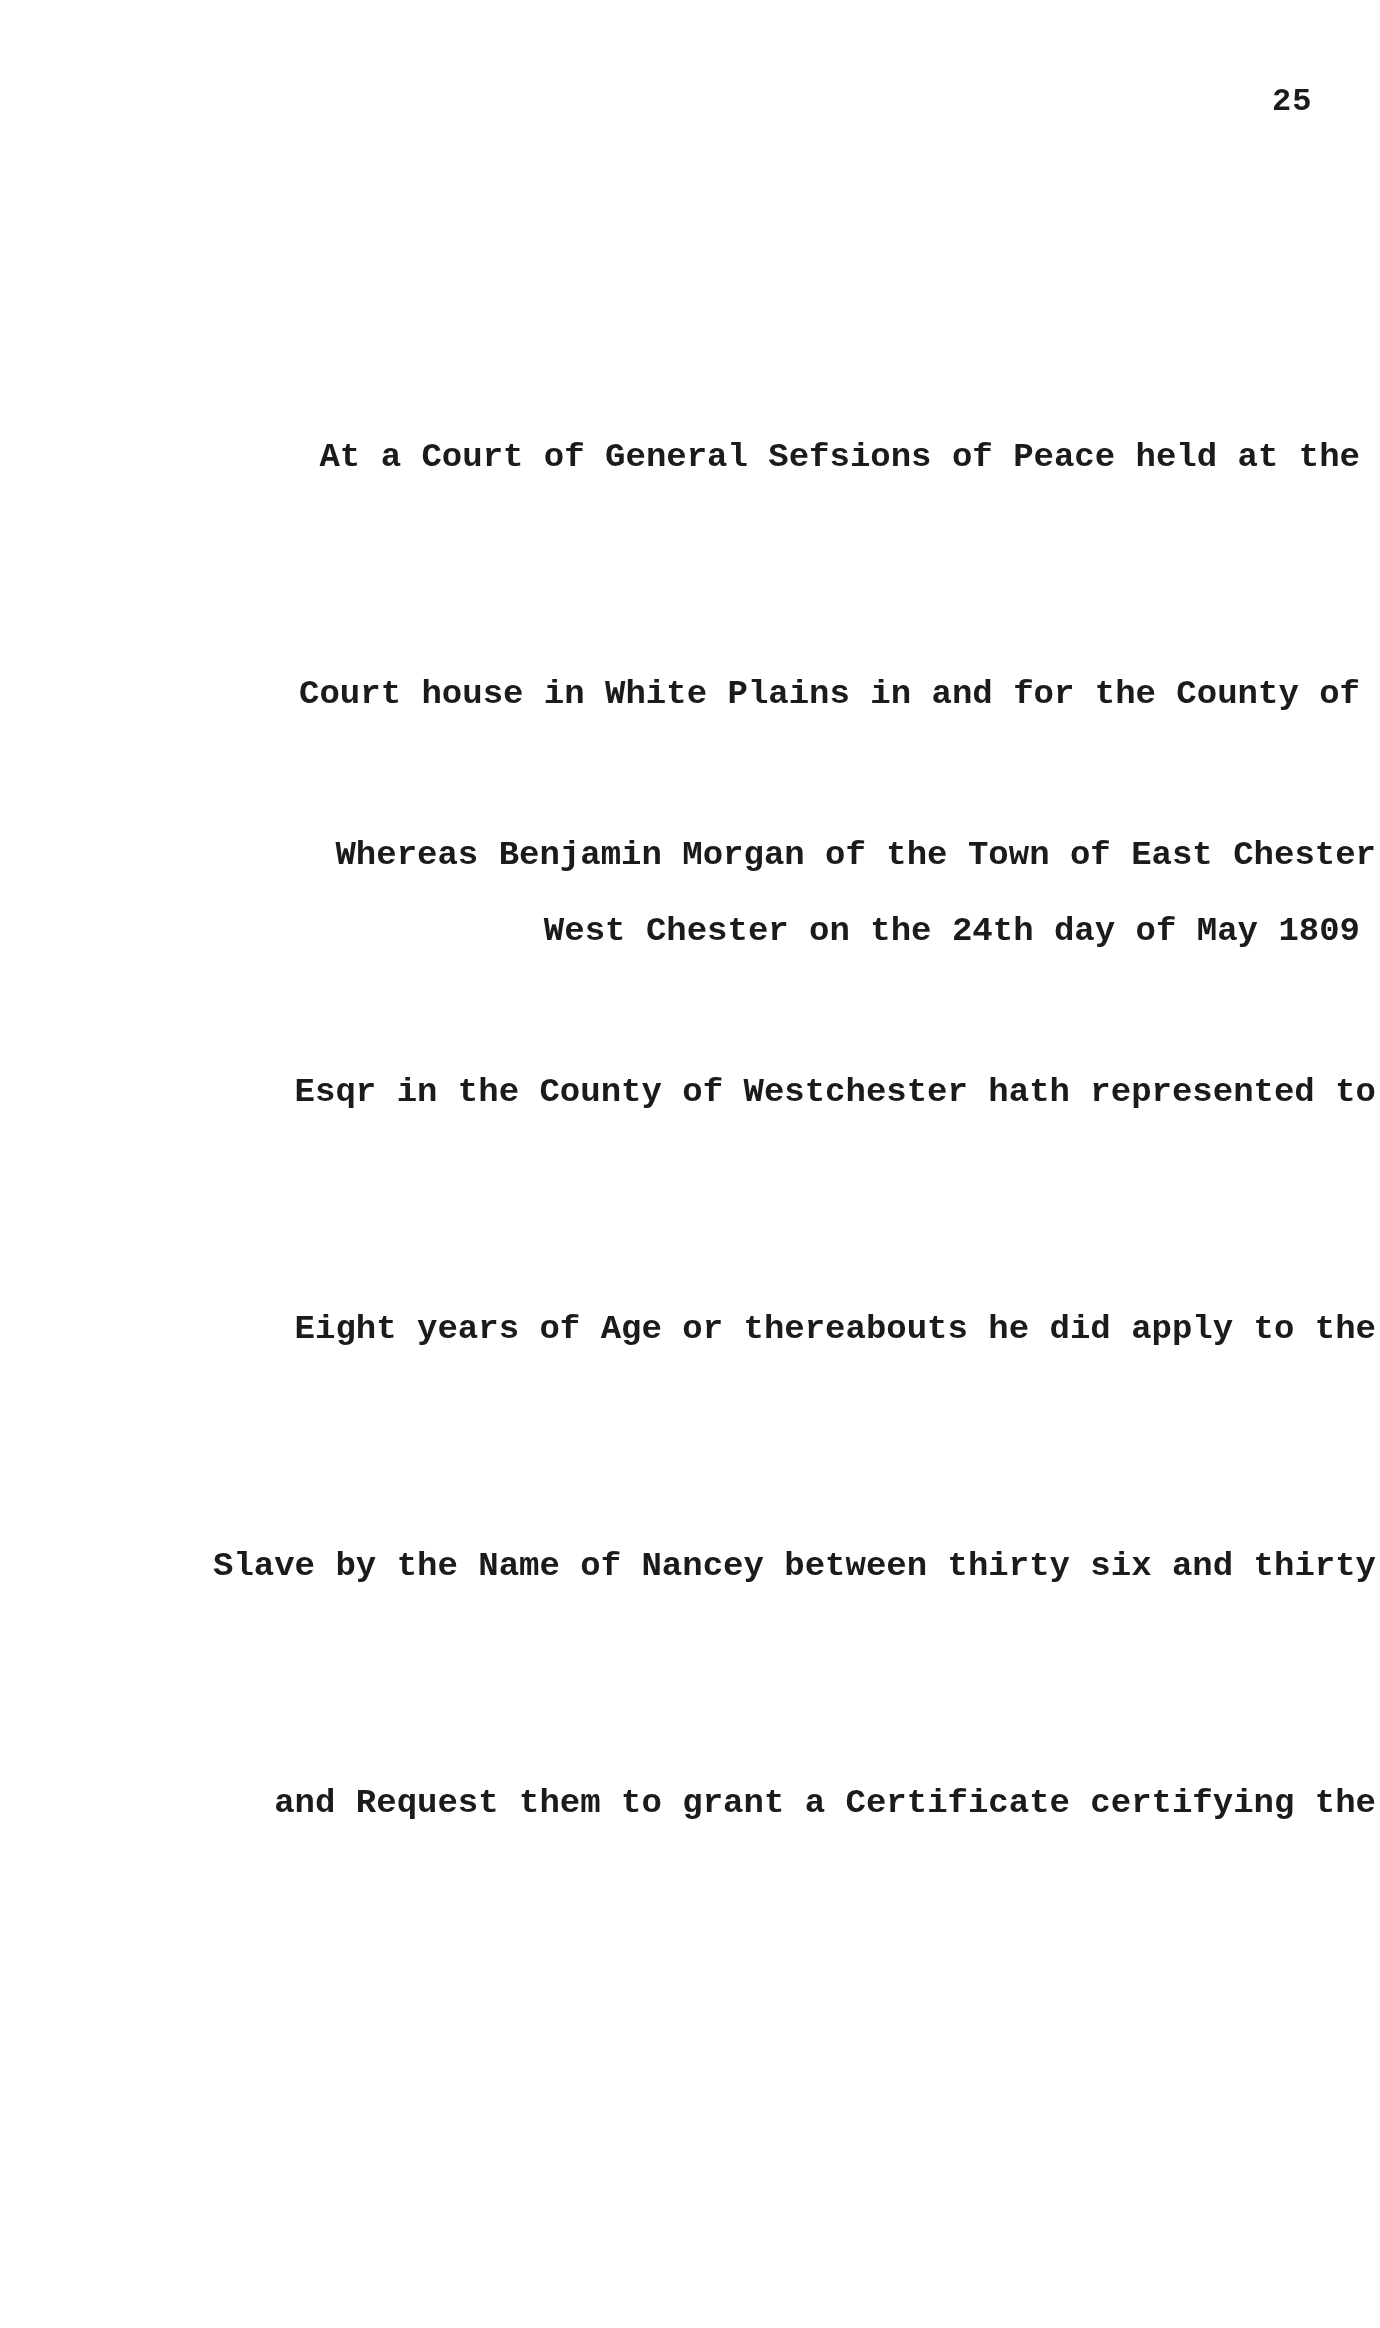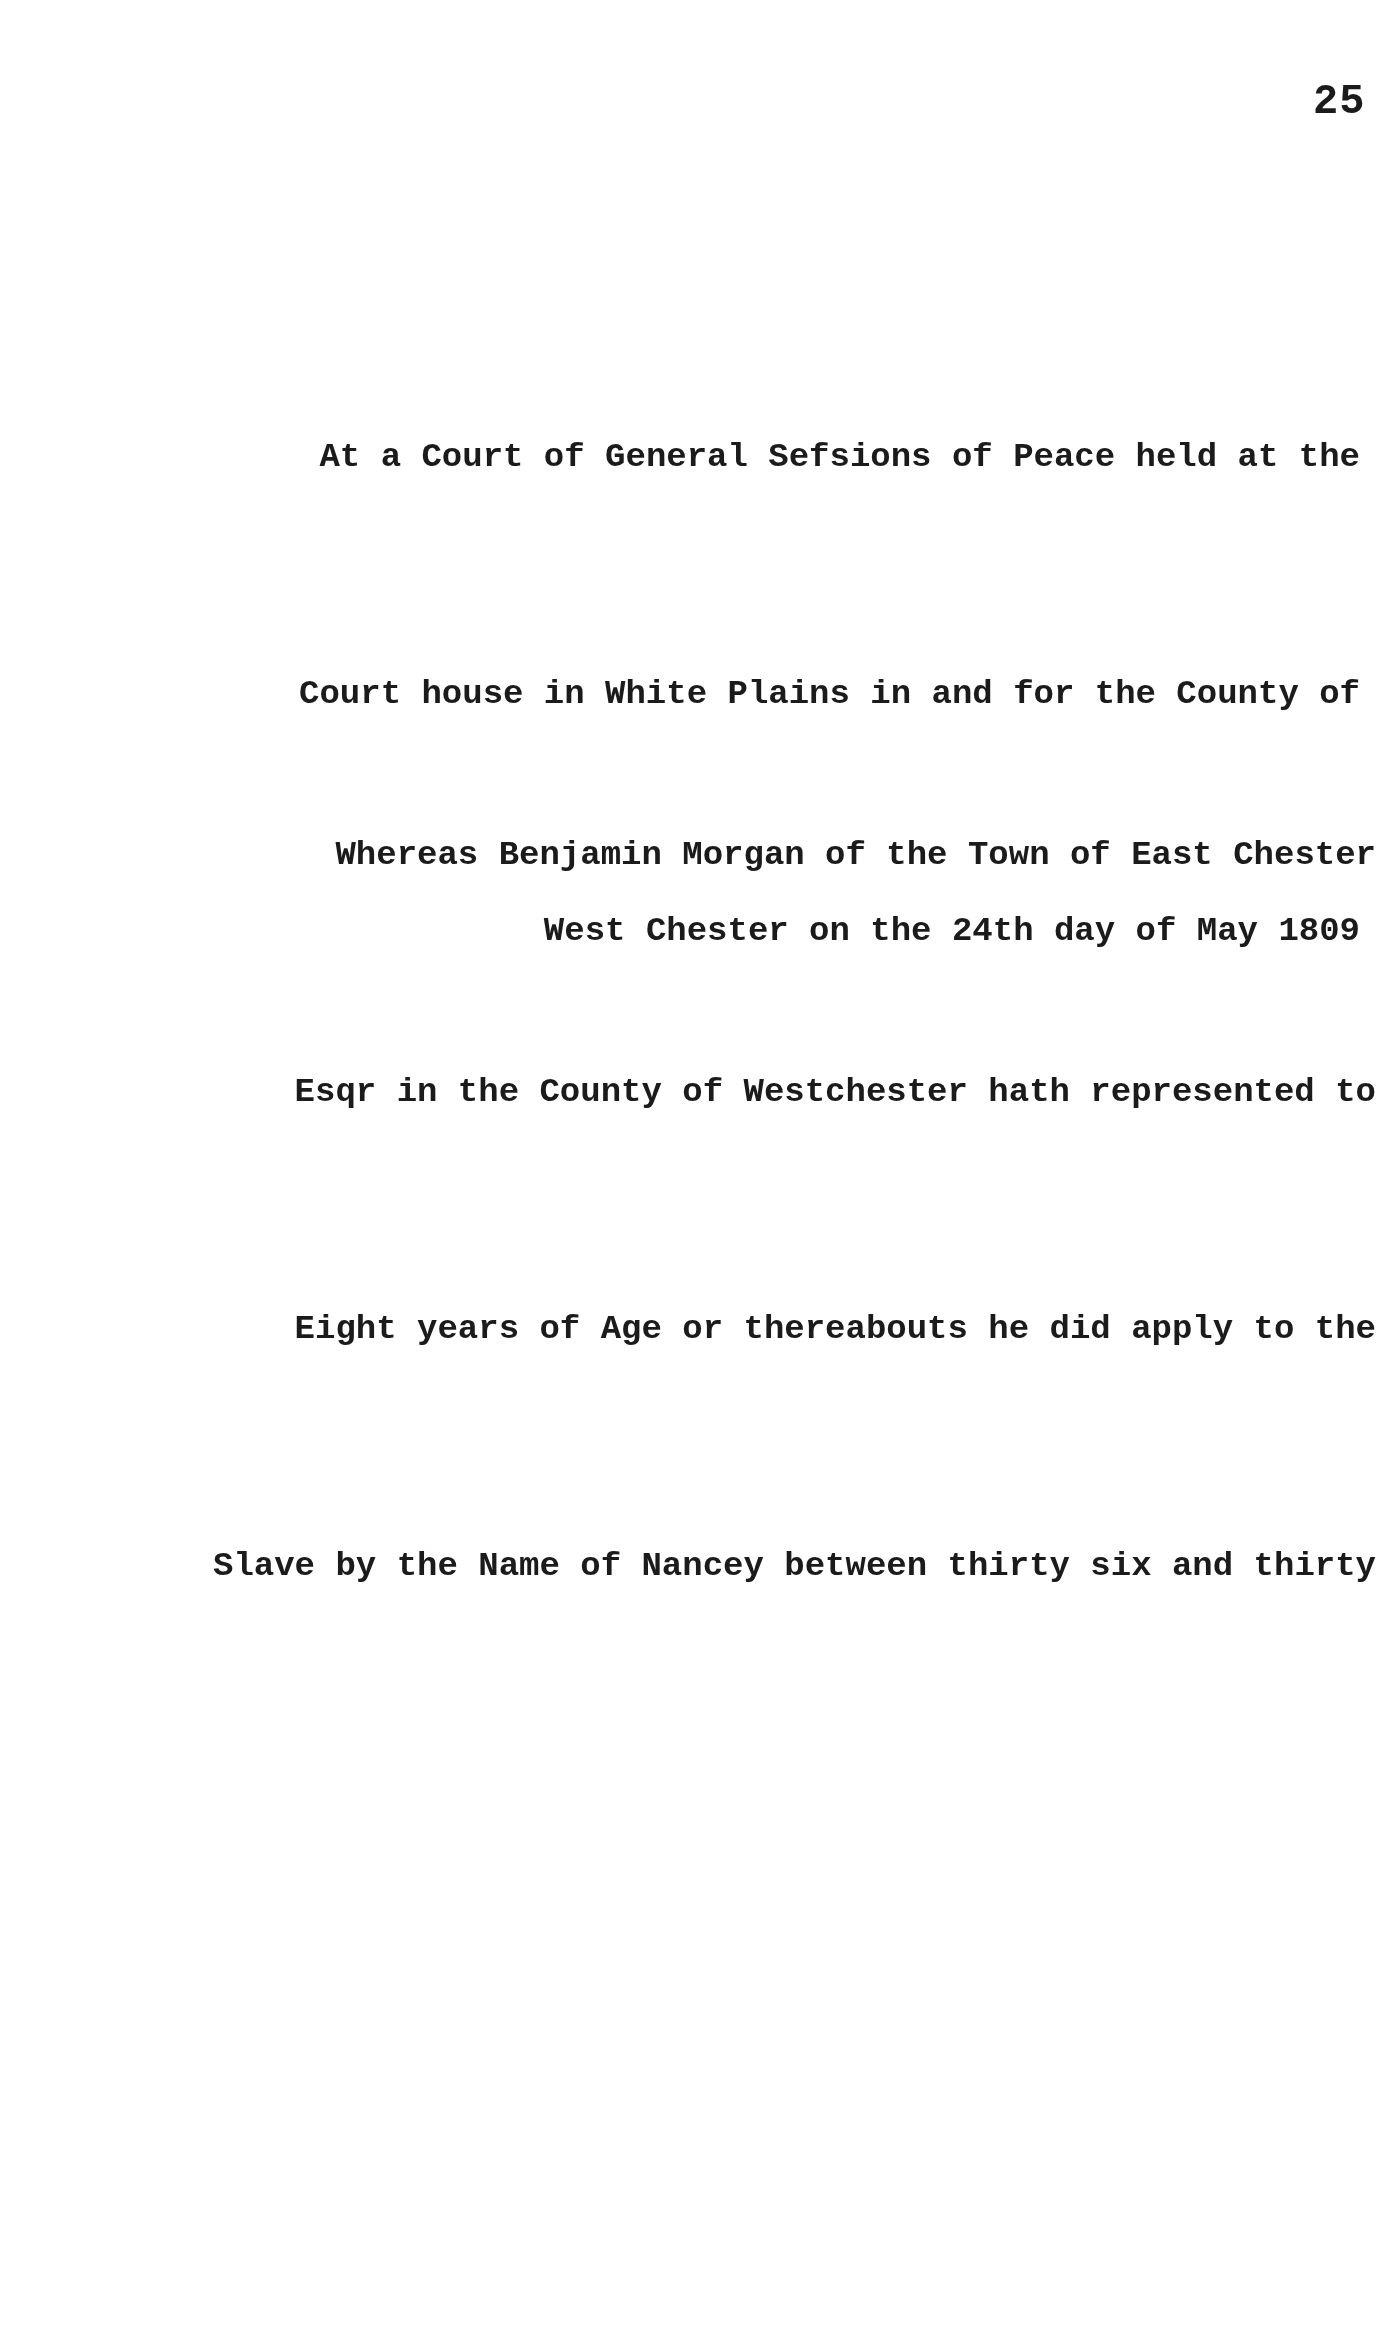--- a/index.html
+++ b/index.html
@@ -14,24 +14,23 @@
     background: #ffffff;
     font-family: "Liberation Mono", "DejaVu Sans Mono", monospace;
     font-weight: 700;
     color: #1b1b1b;
     overflow: hidden;
   }
   .page-number {
     position: absolute;
     top: 82px;
     left: 1272px;
-    font-size: 42px;
+    font-size: 32px;
     line-height: 40px;
     letter-spacing: 1px;
-    margin-left: 41px;
   }
   .heading-block {
     position: absolute;
     top: 260px;
     left: 150px;
     width: 1210px;
     font-size: 34px;
     line-height: 79px;
     white-space: pre;
   }
@@ -70,20 +69,21 @@
     <span class="line">Court house in White Plains in and for the County of</span>
     <span class="line">West Chester on the 24th day of May 1809</span>
   </div>
 
 
   <div class="body-block">
     <span class="line">Whereas Benjamin Morgan of the Town of East Chester</span>
     <span class="line">Esqr in the County of Westchester hath represented to</span>
     <span class="line">Eight years of Age or thereabouts he did apply to the</span>
     <span class="line">Slave by the Name of Nancey between thirty six and thirty</span>
+    <span class="line">and Request them to grant a Certificate certifying the</span>
     
     
     
     
     
     
     
     
   </div>
 

